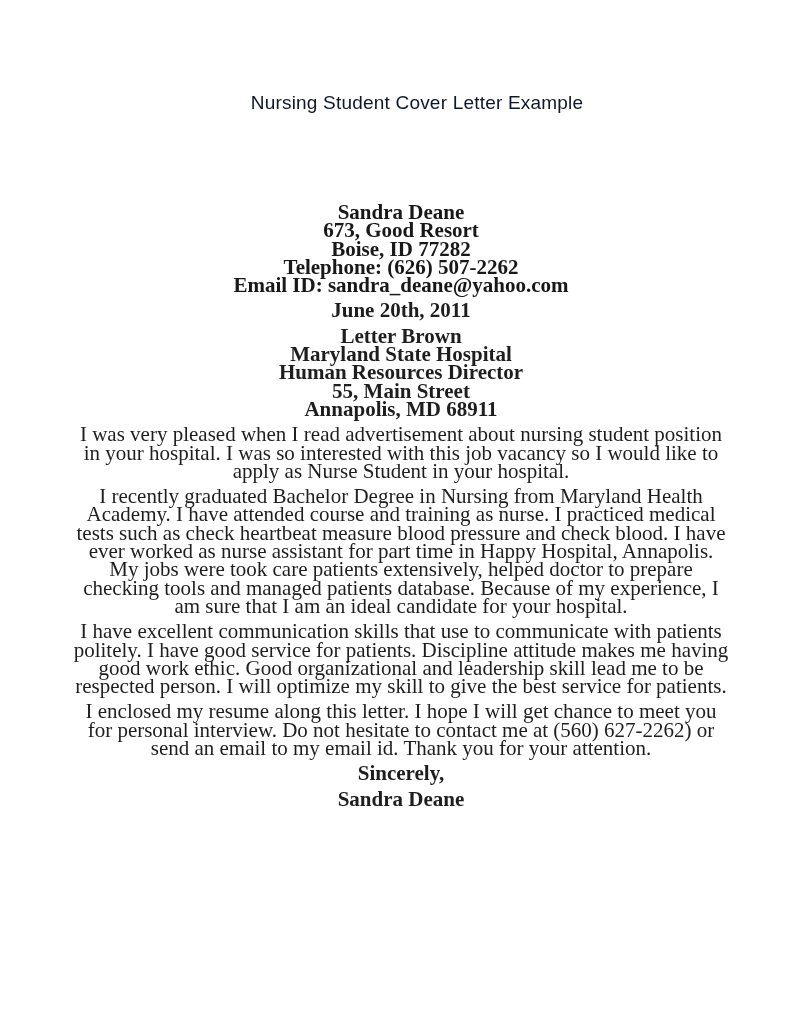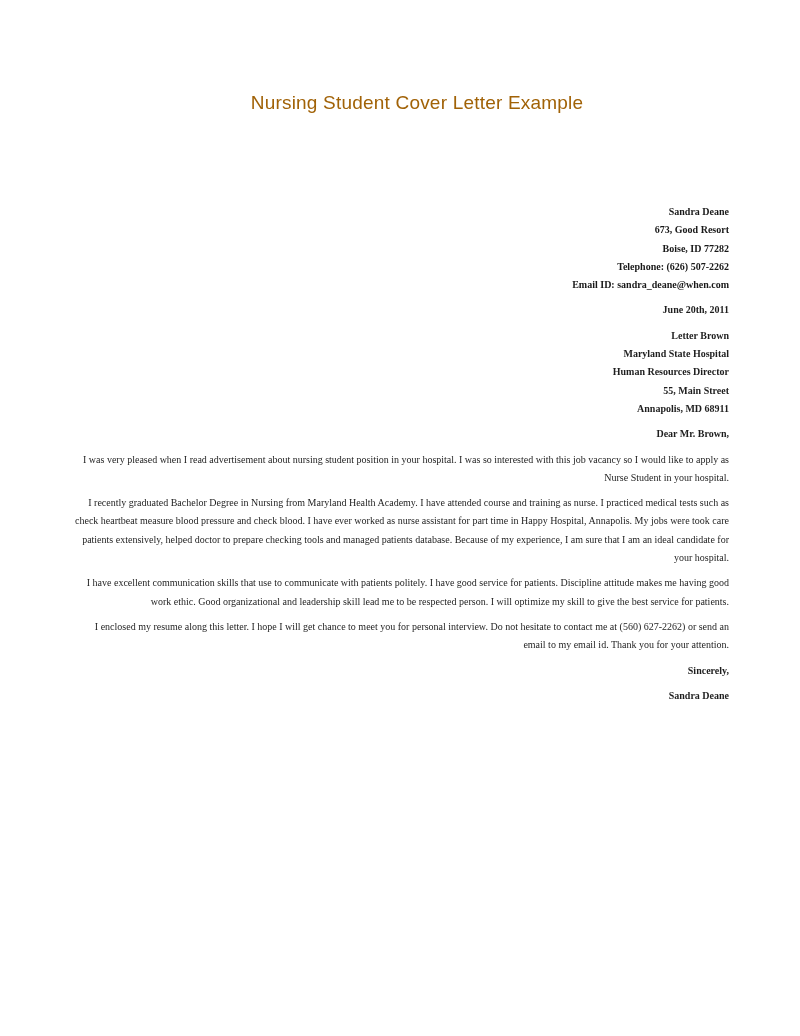--- a/index.html
+++ b/index.html
@@ -14,31 +14,31 @@
     position: relative;
     font-family: "Liberation Serif", serif;
   }
   .page-title {
     margin: 92px 0 0 0;
     text-align: center;
     font-family: "Liberation Sans", sans-serif;
     font-weight: 400;
     font-size: 19px;
     line-height: 21px;
-    color: #a16207;
+    color: #0f172a;
     letter-spacing: 0.2px;
     padding-left: 34px;
   }
   .letter {
     margin: 90px 72px 16px 73px;
     width: 656px;
-    font-size: 10px;
+    font-size: 21px;
     line-height: 18.3px;
     color: #1e1e1e;
-    text-align: right;
+    text-align: center;
   }
   .block {
     margin: 0 0 7px 0;
     font-weight: bold;
   }
   .sender-block {
     font-weight: bold;
     color: #181818;
   }
   .letter p {
@@ -55,38 +55,35 @@
 
   <h1 class="page-title">Nursing Student Cover Letter Example</h1>
 
   <div class="letter">
 
     <div class="block sender-block">
       <div class="line">Sandra Deane</div>
       <div class="line">673, Good Resort</div>
       <div class="line">Boise, ID 77282</div>
       <div class="line">Telephone: (626) 507-2262</div>
-      <div class="line">Email ID: sandra_deane@when.com</div>
+      <div class="line">Email ID: sandra_deane@yahoo.com</div>
     </div>
 
     <div class="block">
       <div class="line">June 20th, 2011</div>
     </div>
 
     <div class="block">
       <div class="line">Letter Brown</div>
       <div class="line">Maryland State Hospital</div>
       <div class="line">Human Resources Director</div>
       <div class="line">55, Main Street</div>
       <div class="line">Annapolis, MD 68911</div>
     </div>
 
-    <div class="block">
-      <div class="line">Dear Mr. Brown,</div>
-    </div>
 
     <p>I was very pleased when I read advertisement about nursing student position in your hospital. I was so interested with this job vacancy so I would like to apply as Nurse Student in your hospital.</p>
     <p>I recently graduated Bachelor Degree in Nursing from Maryland Health Academy. I have attended course and training as nurse. I practiced medical tests such as check heartbeat measure blood pressure and check blood. I have ever worked as nurse assistant for part time in Happy Hospital, Annapolis. My jobs were took care patients extensively, helped doctor to prepare checking tools and managed patients database. Because of my experience, I am sure that I am an ideal candidate for your hospital.</p>
     <p>I have excellent communication skills that use to communicate with patients politely. I have good service for patients. Discipline attitude makes me having good work ethic. Good organizational and leadership skill lead me to be respected person. I will optimize my skill to give the best service for patients.</p>
     <p>I enclosed my resume along this letter. I hope I will get chance to meet you for personal interview. Do not hesitate to contact me at (560) 627-2262) or send an email to my email id. Thank you for your attention.</p>
 
     <div class="block">
       <div class="line">Sincerely,</div>
     </div>
 

